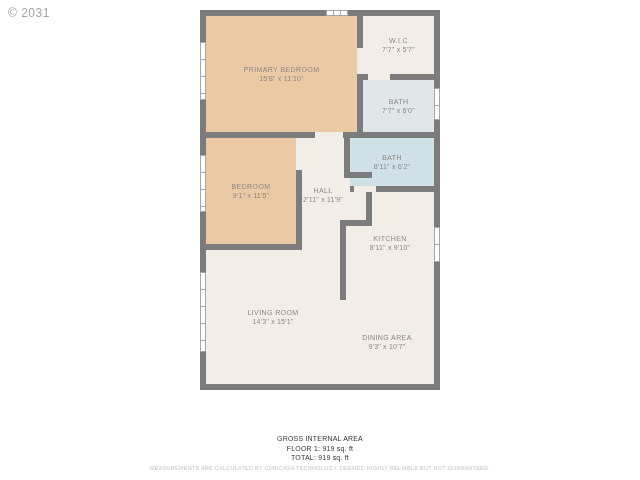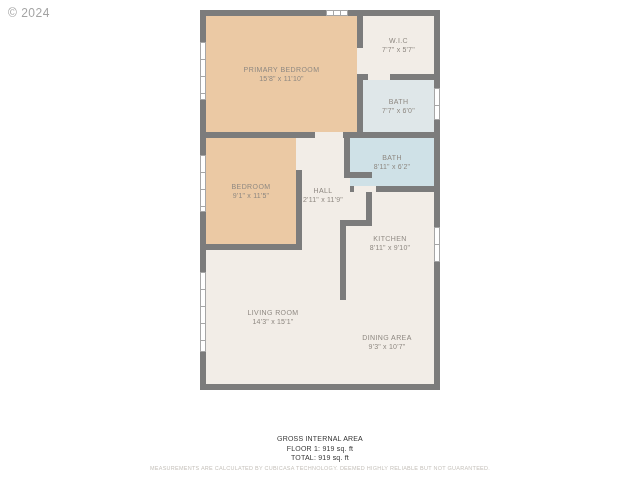--- a/index.html
+++ b/index.html
@@ -26,21 +26,21 @@
   .lbl .dm{font-size:7px;line-height:9px;color:#8e8881;letter-spacing:.2px;white-space:nowrap;}
   
   .footer{position:absolute;left:0;right:0;top:434px;text-align:center;}
   .footer .f-line{font-size:7px;line-height:9.5px;color:#333333;letter-spacing:.2px;}
   .footer .f-disc{font-size:5.5px;line-height:8px;color:#c7c3bd;letter-spacing:.25px;margin-top:1px;}
   .copyright{position:absolute;left:8px;top:6px;font-size:12px;color:#a3a3a3;letter-spacing:.5px;}
 </style>
 </head>
 <body>
 
-<div class="copyright">© 2024</div>
+<div class="copyright">© 2031</div>
 
 <div class="abs" style="left:0;top:0;width:640px;height:480px;">
 
   <div class="fill fill-common" style="left:206px;top:16px;width:228px;height:368px;"></div>
   <div class="fill fill-bed" style="left:206px;top:16px;width:151px;height:116px;"></div>
   <div class="fill fill-bed" style="left:206px;top:138px;width:90px;height:106px;"></div>
   <div class="fill fill-bath-sm" style="left:363px;top:80px;width:71px;height:52px;"></div>
   <div class="fill fill-bath-lg" style="left:350px;top:138px;width:84px;height:48px;"></div>
 
   <div class="w" style="left:200px;top:10px;width:240px;height:6px;"></div>

